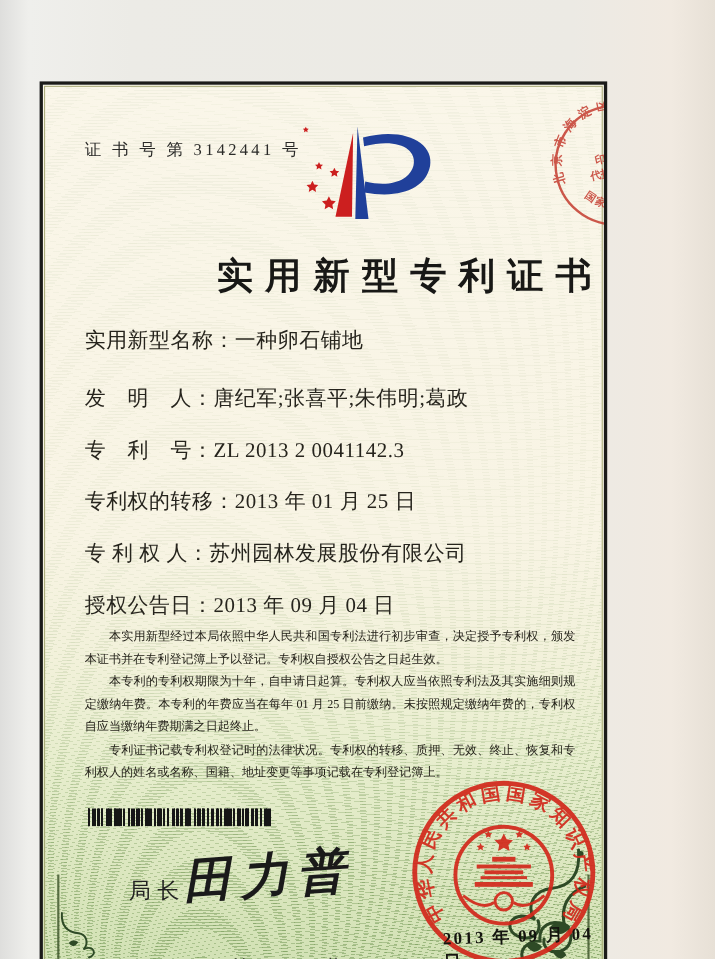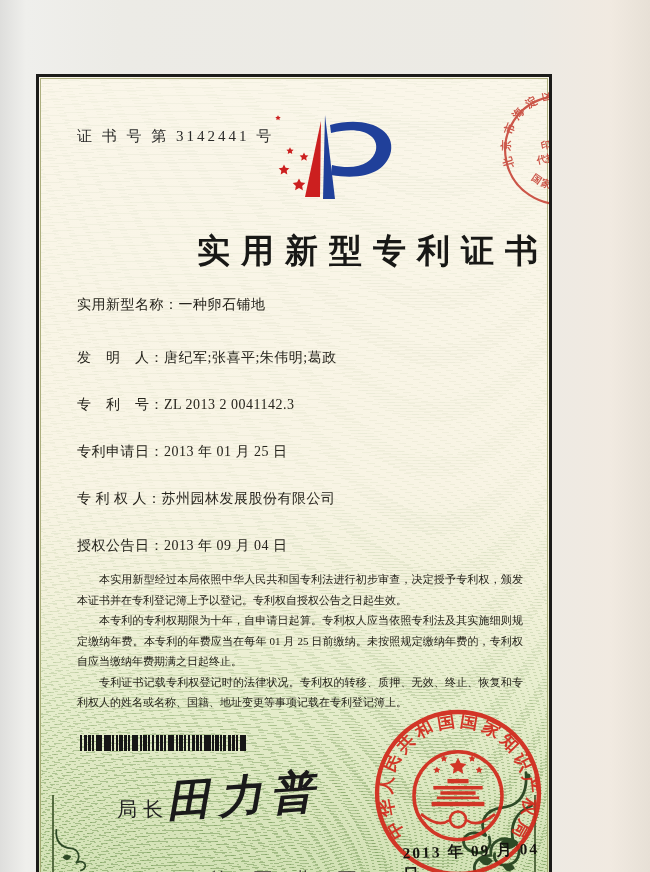--- a/index.html
+++ b/index.html
@@ -25,21 +25,21 @@
   }
   .band-frame{
     position:absolute;left:13px;right:13px;bottom:18px;height:82px;z-index:2;
     border:2px solid rgba(56,80,38,.8);border-top:none;
   }
   .certno{position:absolute;left:38px;top:50px;z-index:4;font-size:15px;letter-spacing:3px;color:#2a2a28;}
   .logo{position:absolute;left:230px;top:36px;width:134px;height:90px;z-index:4;}
   .tax-stamp{position:absolute;left:461px;top:14px;width:118px;height:118px;z-index:5;transform:rotate(-12deg);opacity:.85;}
   .title{position:absolute;left:0;top:152px;width:100%;text-align:right;z-index:4;
     font-size:33px;font-weight:700;letter-spacing:11px;text-indent:11px;color:#181816;}
-  .field{position:absolute;left:38px;z-index:4;font-size:14px;color:#26241d;white-space:nowrap;letter-spacing:.5px;}
+  .field{position:absolute;left:38px;z-index:4;font-size:19px;color:#26241d;white-space:nowrap;letter-spacing:.5px;}
   .f0{top:219px;} .f1{top:272px;text-align:right;} .f2{top:319px;text-align:right;} .f3{top:366px;} .f4{top:413px;} .f5{top:460px;}
   .paras{position:absolute;left:38px;right:26px;top:492px;z-index:4;
     font-size:11px;line-height:20.5px;color:#24221a;text-align:justify;}
   .paras p{margin:0;text-indent:2em;}
   .barcode{position:absolute;left:41px;top:658px;width:167px;height:16px;z-index:4;
     background-image:
       repeating-linear-gradient(90deg,#161616 0 2px,transparent 2px 4px),
       repeating-linear-gradient(90deg,#161616 0 1px,transparent 1px 6px),
       repeating-linear-gradient(90deg,#161616 0 2px,transparent 2px 9px),
       repeating-linear-gradient(90deg,#161616 0 1px,transparent 1px 13px);
@@ -95,21 +95,21 @@
     </text>
     <text x="80" y="74" text-anchor="middle" font-size="13" font-weight="700" fill="#c43b2e">印 花 税</text>
     <text x="80" y="92" text-anchor="middle" font-size="13" font-weight="700" fill="#c43b2e">代扣专用章</text>
   </svg>
 
   <div class="title">实用新型专利证书</div>
 
   <div class="field f0"><span>实用新型名称：</span><span>一种卵石铺地</span></div>
   <div class="field f1"><span>发　明　人：</span><span>唐纪军;张喜平;朱伟明;葛政</span></div>
   <div class="field f2"><span>专　利　号：</span><span>ZL 2013 2 0041142.3</span></div>
-  <div class="field f3"><span>专利申请日：</span><span>2013 年 01 月 25 日</span></div>
+  <div class="field f3"><span>专利权的转移：</span><span>2013 年 01 月 25 日</span></div>
   <div class="field f4"><span>专 利 权 人：</span><span>苏州园林发展股份有限公司</span></div>
   <div class="field f5"><span>授权公告日：</span><span>2013 年 09 月 04 日</span></div>
 
   <div class="paras">
     <p>本实用新型经过本局依照中华人民共和国专利法进行初步审查，决定授予专利权，颁发本证书并在专利登记簿上予以登记。专利权自授权公告之日起生效。</p>
     <p>本专利的专利权期限为十年，自申请日起算。专利权人应当依照专利法及其实施细则规定缴纳年费。本专利的年费应当在每年 01 月 25 日前缴纳。未按照规定缴纳年费的，专利权自应当缴纳年费期满之日起终止。</p>
     <p>专利证书记载专利权登记时的法律状况。专利权的转移、质押、无效、终止、恢复和专利权人的姓名或名称、国籍、地址变更等事项记载在专利登记簿上。</p>
   </div>
 
   <div class="barcode"></div>

